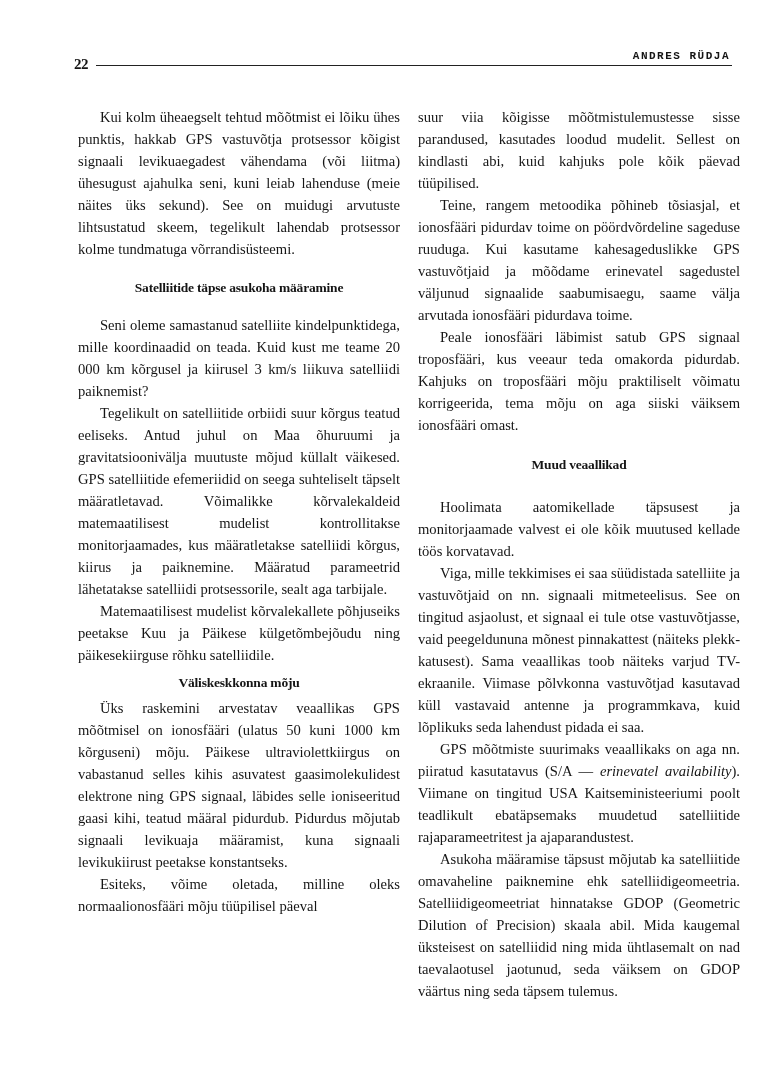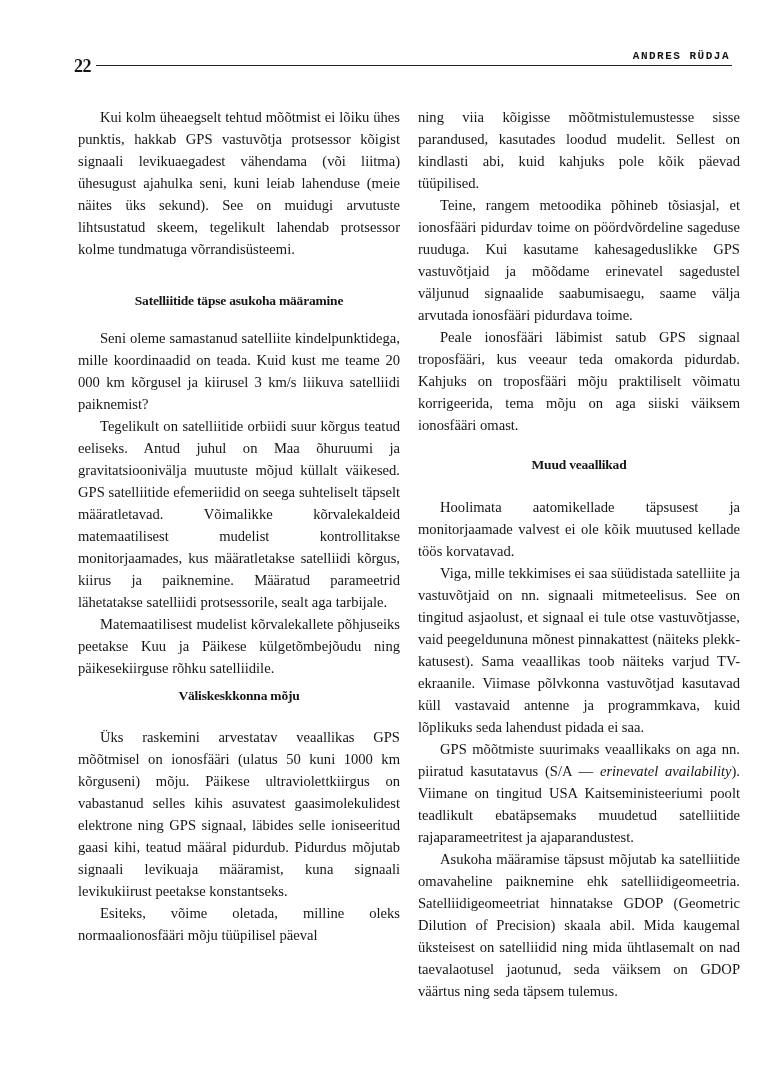--- a/index.html
+++ b/index.html
@@ -19,21 +19,21 @@
       position: absolute;
       left: 74px;
       top: 50px;
       width: 658px;
       height: 22px;
     }
     .page-number {
       position: absolute;
       left: 0;
       top: 6px;
-      font-size: 18px;
+      font-size: 15px;
       font-weight: bold;
       letter-spacing: -0.5px;
     }
     .header-rule {
       position: absolute;
       left: 22px;
       right: 0;
       top: 15px;
       border-top: 1.5px solid #222;
     }
@@ -62,22 +62,22 @@
       hyphens: manual;
     }
     .para.noindent { text-indent: 0; }
     .section-heading {
       margin: 0;
       text-align: center;
       font-weight: bold;
       font-size: 13.5px;
       letter-spacing: -0.2px;
     }
-    .h1 { margin-top: 30px; margin-bottom: 15px; }
-    .h2 { margin-top: 6px; margin-bottom: 19px; }
+    .h1 { margin-top: 17px; margin-bottom: 15px; }
+    .h2 { margin-top: 6px; margin-bottom: 3px; }
     .h3 { margin-top: 18px; margin-bottom: 20px; }
     em { font-style: italic; }
   </style>
 </head>
 <body>
 
 <div class="page-header">
   <span class="page-number">22</span>
   <div class="header-rule"></div>
   <span class="running-head">ANDRES RÜDJA</span>
@@ -88,21 +88,21 @@
   <h3 class="section-heading h1">Satelliitide täpse asukoha määramine</h3>
   <p class="para">Seni oleme samastanud satelliite kindelpunktidega, mille koordinaadid on teada. Kuid kust me teame 20 000 km kõrgusel ja kiirusel 3 km/s liikuva satelliidi paiknemist?</p>
   <p class="para">Tegelikult on satelliitide orbiidi suur kõrgus teatud eeliseks. Antud juhul on Maa õhuruumi ja gravitatsioonivälja muutuste mõjud küllalt väikesed. GPS satelliitide efemeriidid on seega suhteliselt täpselt määratletavad. Võimalikke kõrvalekaldeid matemaatilisest mudelist kontrollitakse monitorjaamades, kus määratletakse satelliidi kõrgus, kiirus ja paiknemine. Määratud parameetrid lähetatakse satelliidi protsessorile, sealt aga tarbijale.</p>
   <p class="para">Matemaatilisest mudelist kõrvalekallete põhjuseiks peetakse Kuu ja Päikese külgetõmbejõudu ning päikesekiirguse rõhku satelliidile.</p>
   <h3 class="section-heading h2">Väliskeskkonna mõju</h3>
   <p class="para">Üks raskemini arvestatav veaallikas GPS mõõtmisel on ionosfääri (ulatus 50 kuni 1000 km kõrguseni) mõju. Päikese ultraviolettkiirgus on vabastanud selles kihis asuvatest gaasimolekulidest elektrone ning GPS signaal, läbides selle ioniseeritud gaasi kihi, teatud määral pidurdub. Pidurdus mõjutab signaali levikuaja määramist, kuna signaali levikukiirust peetakse konstantseks.</p>
   <p class="para">Esiteks, võime oletada, milline oleks normaalionosfääri mõju tüüpilisel päeval</p>
 </div>
 
 <div class="column col-right">
-  <p class="para noindent">ning viia kõigisse mõõtmistulemustesse sisse parandused, kasutades loodud mudelit. Sellest on kindlasti abi, kuid kahjuks pole kõik päevad tüüpilised.</p>
+  <p class="para noindent">suur viia kõigisse mõõtmistulemustesse sisse parandused, kasutades loodud mudelit. Sellest on kindlasti abi, kuid kahjuks pole kõik päevad tüüpilised.</p>
   <p class="para">Teine, rangem metoodika põhineb tõsiasjal, et ionosfääri pidurdav toime on pöördvõrdeline sageduse ruuduga. Kui kasutame kahesageduslikke GPS vastuvõtjaid ja mõõdame erinevatel sagedustel väljunud signaalide saabumisaegu, saame välja arvutada ionosfääri pidurdava toime.</p>
   <p class="para">Peale ionosfääri läbimist satub GPS signaal troposfääri, kus veeaur teda omakorda pidurdab. Kahjuks on troposfääri mõju praktiliselt võimatu korrigeerida, tema mõju on aga siiski väiksem ionosfääri omast.</p>
   <h3 class="section-heading h3">Muud veaallikad</h3>
   <p class="para">Hoolimata aatomikellade täpsusest ja monitorjaamade valvest ei ole kõik muutused kellade töös korvatavad.</p>
   <p class="para">Viga, mille tekkimises ei saa süüdistada satelliite ja vastuvõtjaid on nn. signaali mitmeteelisus. See on tingitud asjaolust, et signaal ei tule otse vastuvõtjasse, vaid peegeldununa mõnest pinnakattest (näiteks plekk-katusest). Sama veaallikas toob näiteks varjud TV-ekraanile. Viimase põlvkonna vastuvõtjad kasutavad küll vastavaid antenne ja programmkava, kuid lõplikuks seda lahendust pidada ei saa.</p>
   <p class="para"><span>GPS mõõtmiste suurimaks veaallikaks on aga nn. piiratud kasutatavus (S/A — </span><em>erinevatel availability</em><span>). Viimane on tingitud USA Kaitseministeeriumi poolt teadlikult ebatäpsemaks muudetud satelliitide rajaparameetritest ja ajaparandustest.</span></p>
   <p class="para">Asukoha määramise täpsust mõjutab ka satelliitide omavaheline paiknemine ehk satelliidigeomeetria. Satelliidigeomeetriat hinnatakse GDOP (Geometric Dilution of Precision) skaala abil. Mida kaugemal üksteisest on satelliidid ning mida ühtlasemalt on nad taevalaotusel jaotunud, seda väiksem on GDOP väärtus ning seda täpsem tulemus.</p>
 </div>
 
 </body></html>

